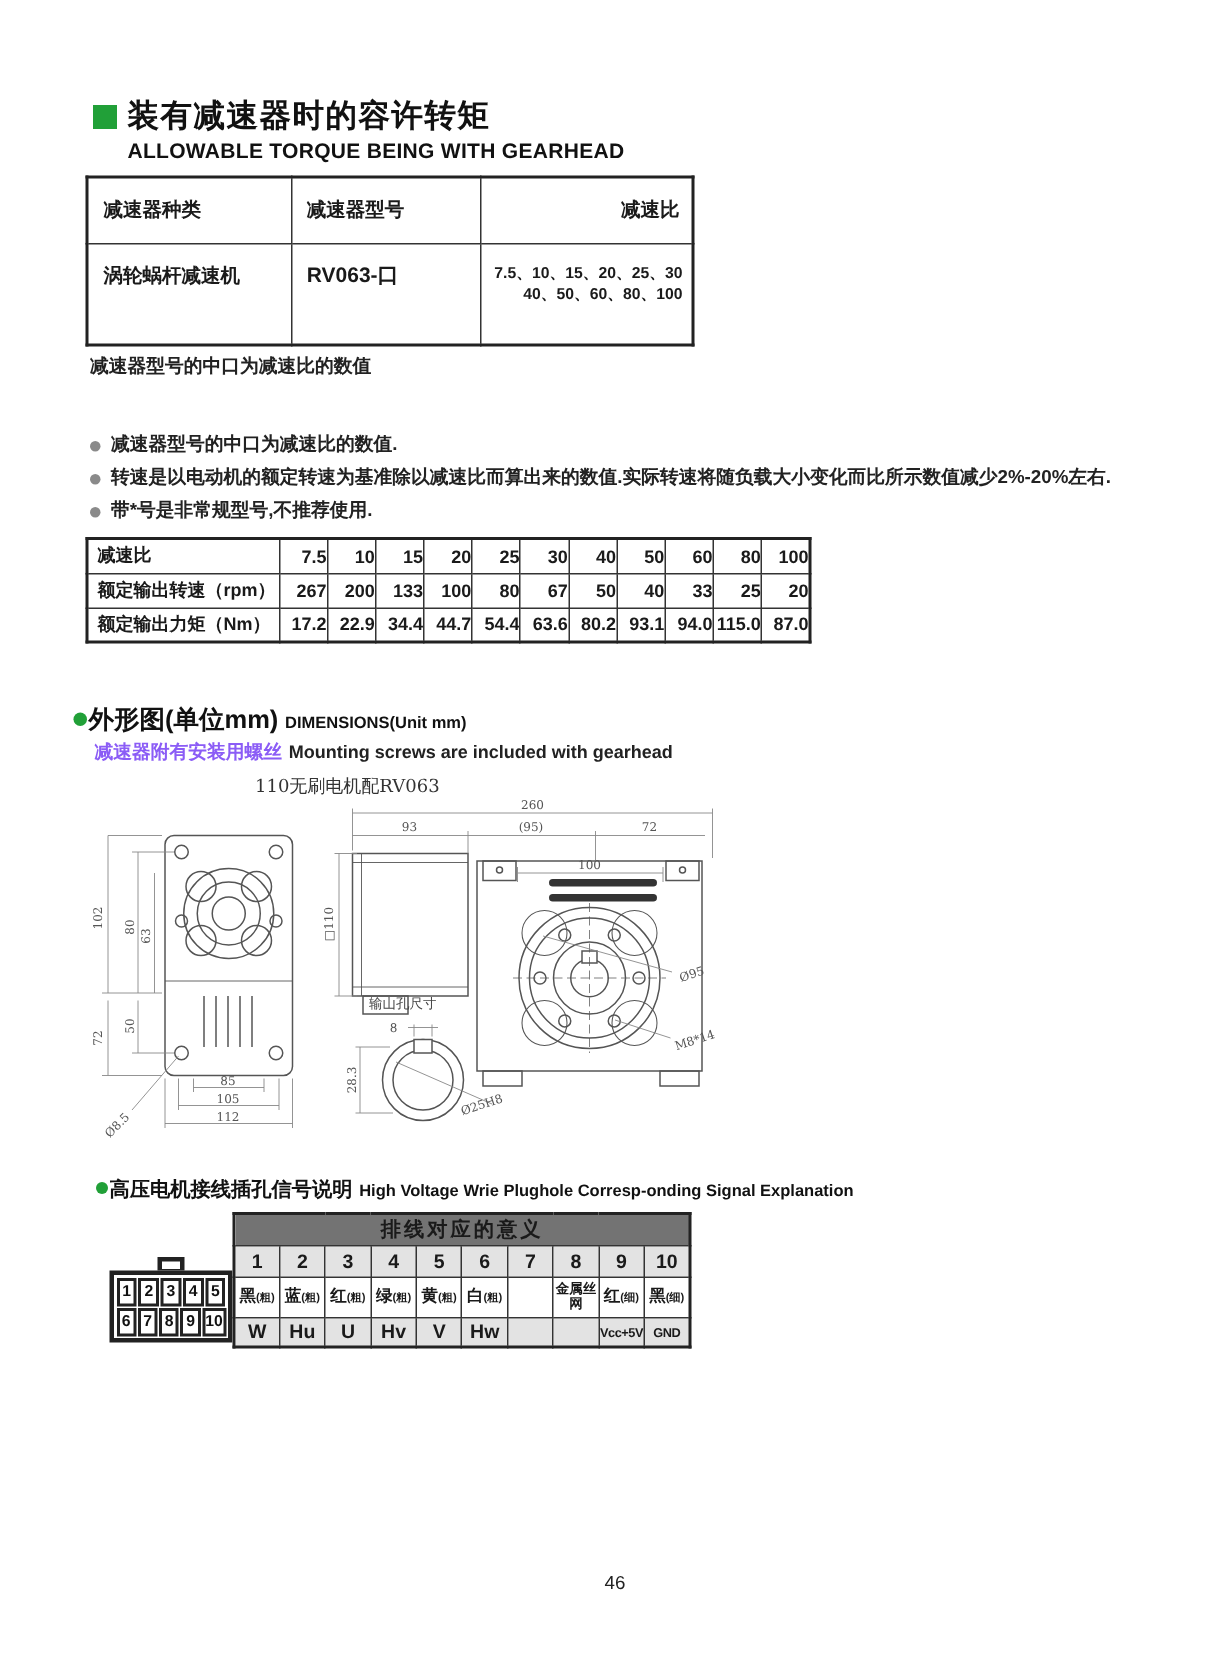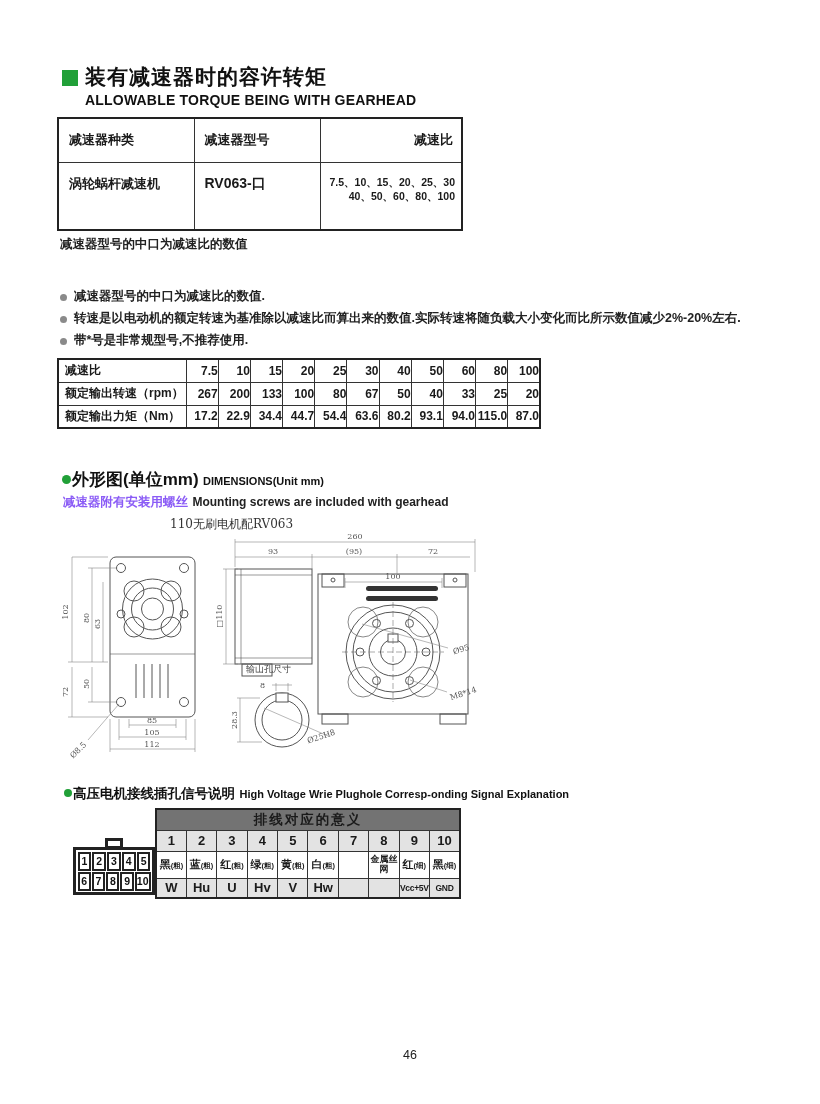--- a/index.html
+++ b/index.html
@@ -176,21 +176,21 @@
       <td>63.6</td>
       <td>80.2</td>
       <td>93.1</td>
       <td>94.0</td>
       <td>115.0</td>
       <td>87.0</td>
     </tr>
   </tbody>
     </table>
 
-  <div class="abs" style="left:62px; top:468px;">
+  <div class="abs" style="left:49px; top:468px;">
     <span class="sec-dot"></span><span class="sec-zh">外形图(单位mm)</span>
     <span class="sec-en">DIMENSIONS(Unit mm)</span>
   </div>
   <div class="abs" style="left:63px; top:492px;">
     <span class="sub-zh">减速器附有安装用螺丝</span>
     <span class="sub-en">Mounting screws are included with gearhead</span>
   </div>
 
   <svg class="abs" style="left:50px; top:512px;" width="450" height="255" viewBox="0 0 450 255">
     <text x="120" y="16" class="dwg-caption">110无刷电机配RV063</text>

